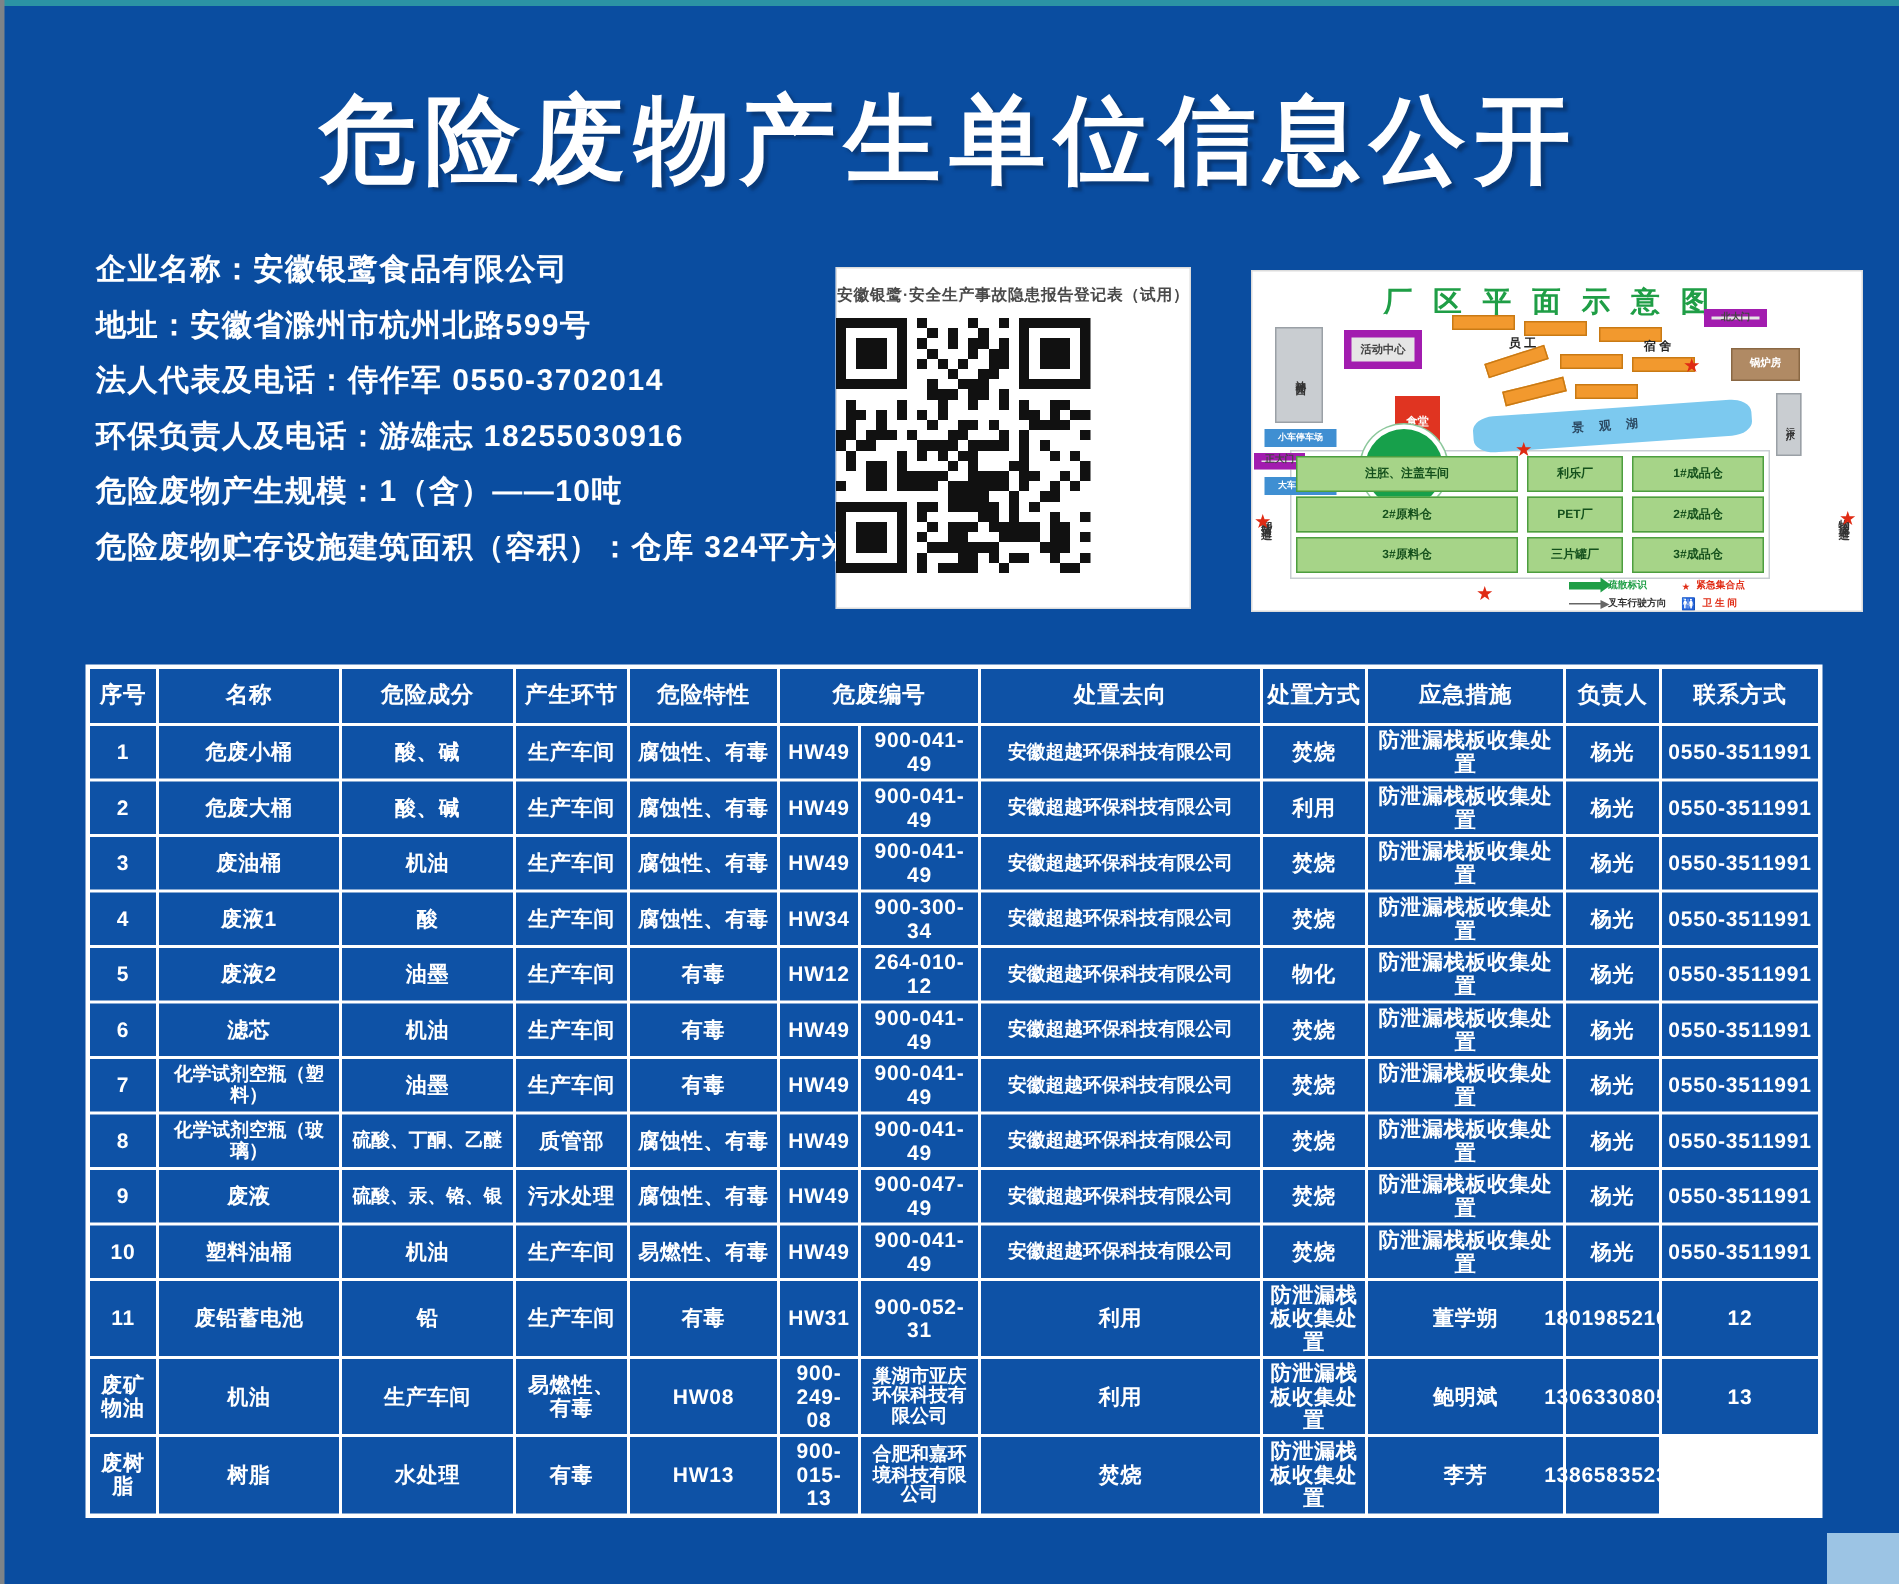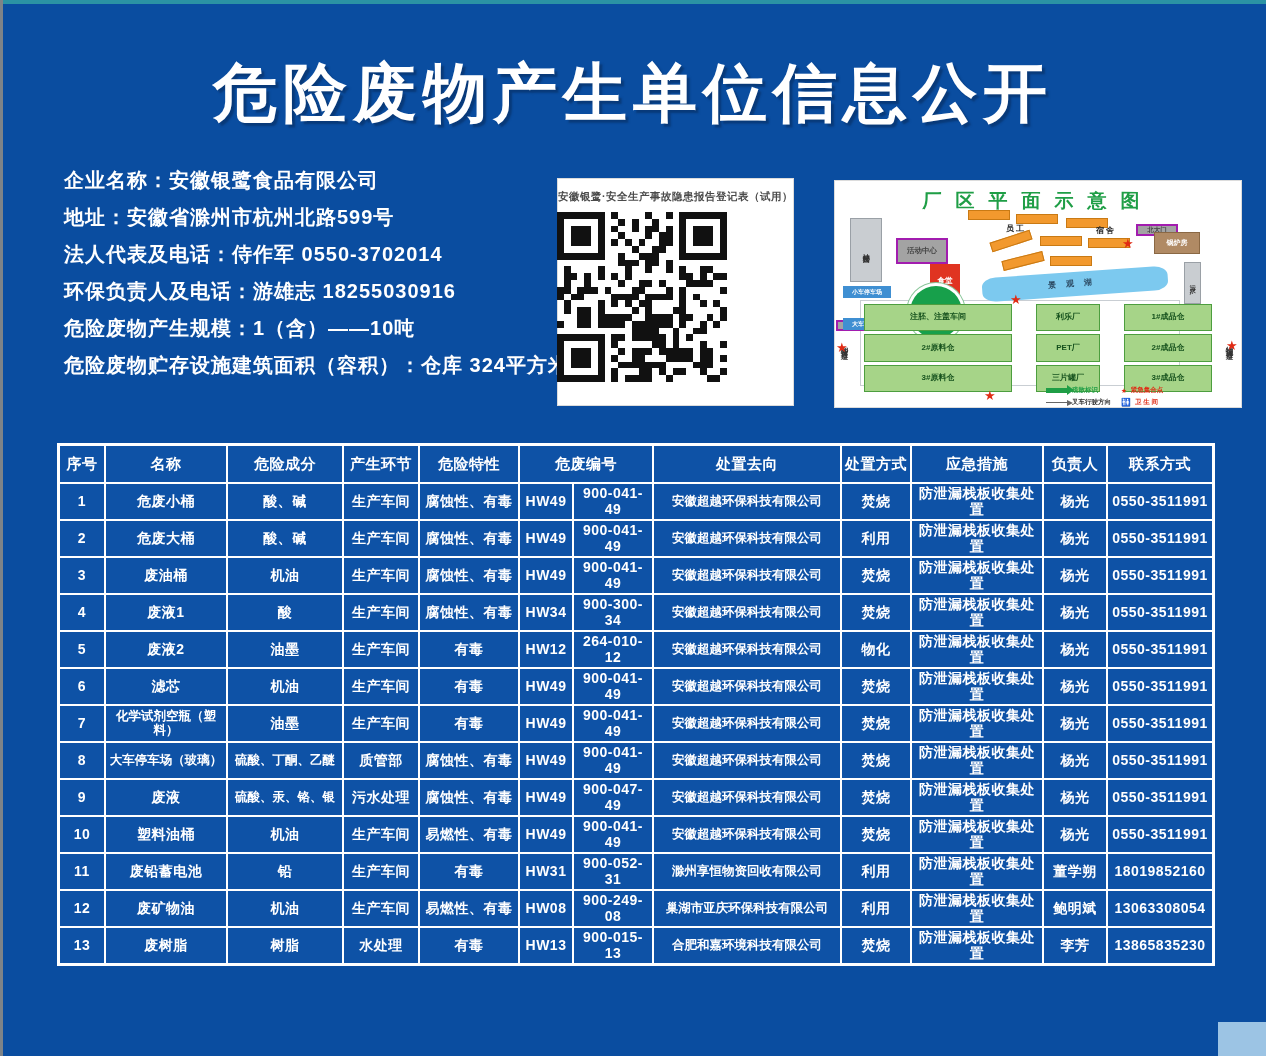--- a/index.html
+++ b/index.html
@@ -32,21 +32,21 @@
   .qr-box { margin:8px auto 0 auto; width:170px; height:170px; }
 
   .map-panel { left:834px; top:180px; width:408px; height:228px; color:#222; }
   .map-title { position:absolute; left:0; top:8px; width:100%; text-align:center;
     color:#1f9e46; font-size:19px; font-weight:900; letter-spacing:14px; white-space:nowrap; }
   .mp { position:absolute; display:flex; align-items:center; justify-content:center;
     font-weight:bold; text-align:center; line-height:1.05; }
   .vtext { writing-mode:vertical-rl; letter-spacing:2px; }
   .gray-b  { background:#c9cdd1; border:1px solid #9aa0a6; color:#333; }
   .blue-b  { background:#3f8fd2; color:#fff; }
-  .yellow-b{ background:#a3a3a3; border:2px solid #a21caf; color:#444;margin-top:18px; }
+  .yellow-b{ background:#e5e5e5; border:5px solid #a21caf; color:#444; }
   .orange-b{ background:#f2992e; border:1px solid #c97a14; color:#7a3c00; }
   .red-b   { background:#e03421; color:#fff; }
   .brown-b { background:#b08a64; border:1px solid #8a6844; color:#fff; }
   .green-b { background:#a6d488; border:1px solid #4d9e3f; color:#14501c; }
   .lake    { background:#7cc9ef; border-radius:14px/9px; transform:rotate(-4deg); color:#2c4a63; letter-spacing:10px; }
   .circle  { background:#17a04b; border-radius:50%; box-shadow:0 0 0 3px #fff,0 0 0 4px #8bc79b; }
   .star { position:absolute; color:#e02b14; font-weight:bold; }
   .map-road { position:absolute; border:1px solid #b9bec3; }
   .legend { position:absolute; font-size:6.5px; font-weight:bold; display:flex; gap:10px; align-items:flex-start; }
   .legend .col { display:flex; flex-direction:column; gap:3px; }
@@ -434,22 +434,22 @@
 
   <div class="mp lake" style="left:148px; top:92px; width:186px; height:24px; font-size:8px;">景观湖</div>
 
   <div class="mp yellow-b" style="left:302px; top:26px; width:42px; height:12px; font-size:6.5px;">北大门</div>
   <div class="mp brown-b" style="left:320px; top:52px; width:46px; height:22px; font-size:7px;">锅炉房</div>
   <div class="mp gray-b vtext" style="left:350px; top:82px; width:17px; height:42px; font-size:6px;">污水厂</div>
 
   <div class="mp vtext" style="left:3px; top:128px; width:14px; height:72px; font-size:7.5px; color:#333;">卸货通道</div>
   <div class="mp vtext" style="left:388px; top:128px; width:14px; height:72px; font-size:7.5px; color:#333;">物流通道</div>
 
-  <div id="map-grid" style="position:absolute; left:30px; top:124px; width:312px; height:88px;
-              display:grid; grid-template-columns:148px 64px 88px; grid-template-rows:1fr 1fr 1fr; gap:3px 24px;">
+  <div id="map-grid" style="position:absolute; left:30px; top:124px; width:312px; height:78px;
+              display:grid; grid-template-columns:148px 64px 88px; grid-template-rows:1fr 1fr 1fr; gap:3px 6px;">
       <div class="mp green-b" style="position: relative; font-size: 8px;">注胚、注盖车间</div>
       <div class="mp green-b" style="position: relative; font-size: 8px;">利乐厂</div>
       <div class="mp green-b" style="position: relative; font-size: 8px;">1#成品仓</div>
       <div class="mp green-b" style="position: relative; font-size: 8px;">2#原料仓</div>
       <div class="mp green-b" style="position: relative; font-size: 8px;">PET厂</div>
       <div class="mp green-b" style="position: relative; font-size: 8px;">2#成品仓</div>
       <div class="mp green-b" style="position: relative; font-size: 8px;">3#原料仓</div>
       <div class="mp green-b" style="position: relative; font-size: 8px;">三片罐厂</div>
       <div class="mp green-b" style="position: relative; font-size: 8px;">3#成品仓</div>
     </div>
@@ -575,21 +575,21 @@
       <div class="cell ">生产车间</div>
       <div class="cell ">有毒</div>
       <div class="cell ">HW49</div>
       <div class="cell ">900-041-49</div>
       <div class="cell sm">安徽超越环保科技有限公司</div>
       <div class="cell ">焚烧</div>
       <div class="cell ">防泄漏栈板收集处置</div>
       <div class="cell ">杨光</div>
       <div class="cell ">0550-3511991</div>
       <div class="cell ">8</div>
-      <div class="cell sm">大车停车场（玻璃）</div>
+      <div class="cell sm">化学试剂空瓶（玻璃）</div>
       <div class="cell sm">硫酸、丁酮、乙醚</div>
       <div class="cell ">质管部</div>
       <div class="cell ">腐蚀性、有毒</div>
       <div class="cell ">HW49</div>
       <div class="cell ">900-041-49</div>
       <div class="cell sm">安徽超越环保科技有限公司</div>
       <div class="cell ">焚烧</div>
       <div class="cell ">防泄漏栈板收集处置</div>
       <div class="cell ">杨光</div>
       <div class="cell ">0550-3511991</div>
@@ -617,21 +617,20 @@
       <div class="cell ">防泄漏栈板收集处置</div>
       <div class="cell ">杨光</div>
       <div class="cell ">0550-3511991</div>
       <div class="cell ">11</div>
       <div class="cell ">废铅蓄电池</div>
       <div class="cell ">铅</div>
       <div class="cell ">生产车间</div>
       <div class="cell ">有毒</div>
       <div class="cell ">HW31</div>
       <div class="cell ">900-052-31</div>
-      <div class="cell sm">滁州享恒物资回收有限公司</div>
       <div class="cell ">利用</div>
       <div class="cell ">防泄漏栈板收集处置</div>
       <div class="cell ">董学朔</div>
       <div class="cell ">18019852160</div>
       <div class="cell ">12</div>
       <div class="cell ">废矿物油</div>
       <div class="cell ">机油</div>
       <div class="cell ">生产车间</div>
       <div class="cell ">易燃性、有毒</div>
       <div class="cell ">HW08</div>

